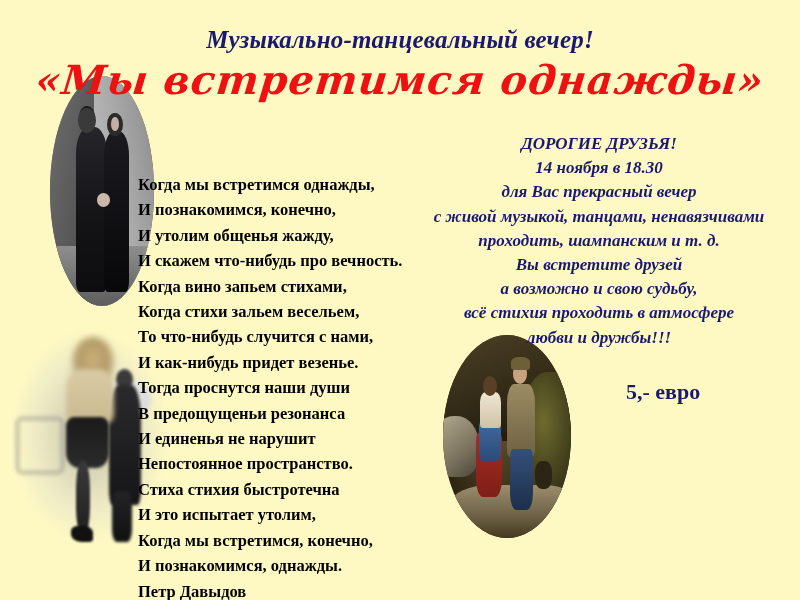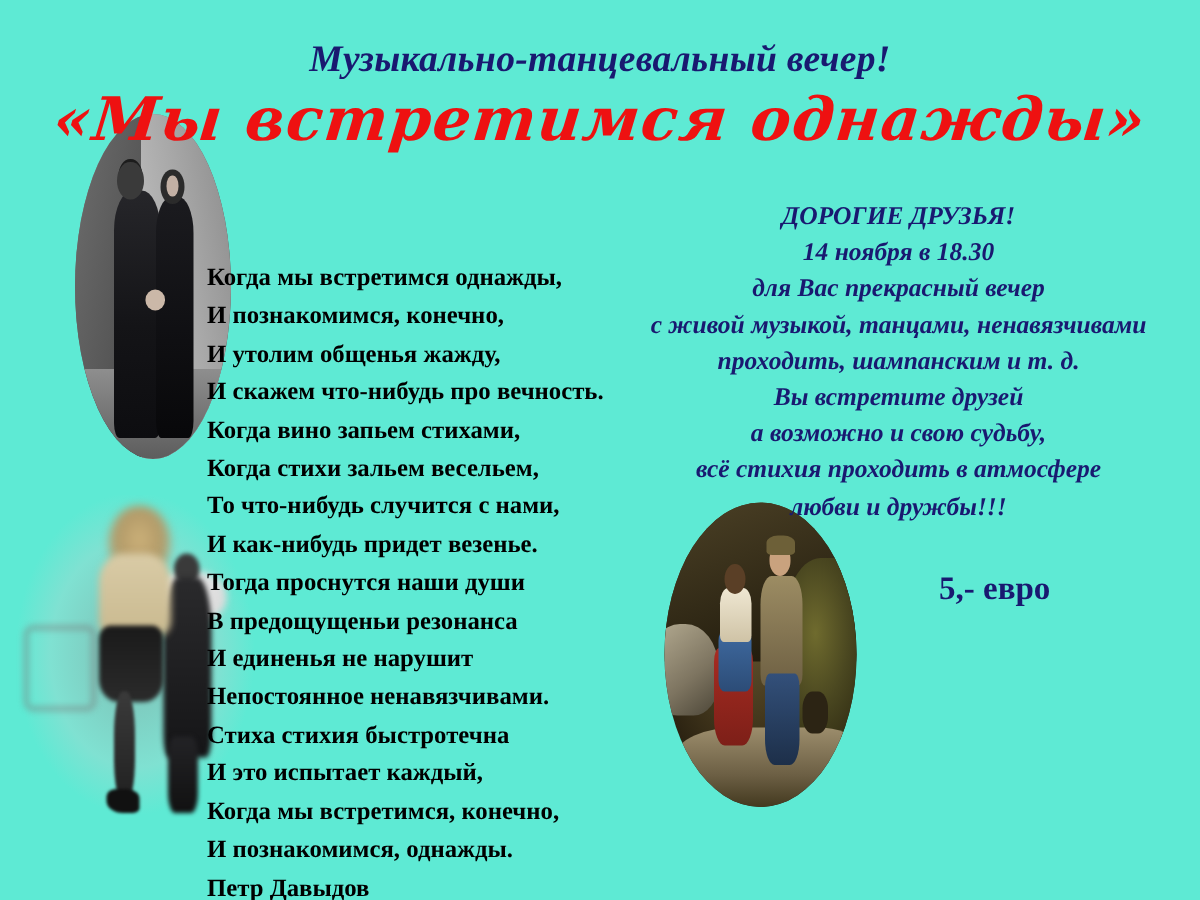--- a/index.html
+++ b/index.html
@@ -4,21 +4,21 @@
 <style>
   html, body {
     margin: 0;
     padding: 0;
     background: #ffffff;
   }
   #poster {
     position: relative;
     width: 800px;
     height: 600px;
-    background: #5eead4;
+    background: #fef9c3;
     overflow: hidden;
     font-family: "Liberation Serif", serif;
   }
 
   
   .title-main {
     position: absolute;
     left: 0;
     top: 26px;
     width: 800px;
@@ -342,23 +342,23 @@
     <span class="line">И познакомимся, конечно,</span>
     <span class="line">И утолим общенья жажду,</span>
     <span class="line">И скажем что-нибудь про вечность.</span>
     <span class="line">Когда вино запьем стихами,</span>
     <span class="line">Когда стихи зальем весельем,</span>
     <span class="line">То что-нибудь случится с нами,</span>
     <span class="line">И как-нибудь придет везенье.</span>
     <span class="line">Тогда проснутся наши души</span>
     <span class="line">В предощущеньи резонанса</span>
     <span class="line">И единенья не нарушит</span>
-    <span class="line">Непостоянное ненавязчивами.</span>
+    <span class="line">Непостоянное пространство.</span>
     <span class="line">Стиха стихия быстротечна</span>
-    <span class="line">И это испытает каждый,</span>
+    <span class="line">И это испытает утолим,</span>
     <span class="line">Когда мы встретимся, конечно,</span>
     <span class="line">И познакомимся, однажды.</span>
     <span class="line">Петр Давыдов</span>
   </div>
 
   <div class="invite">
     <span class="line">ДОРОГИЕ ДРУЗЬЯ!</span>
     <span class="line">14 ноября в 18.30</span>
     <span class="line">для Вас прекрасный вечер</span>
     <span class="line">с живой музыкой, танцами, ненавязчивами</span>

